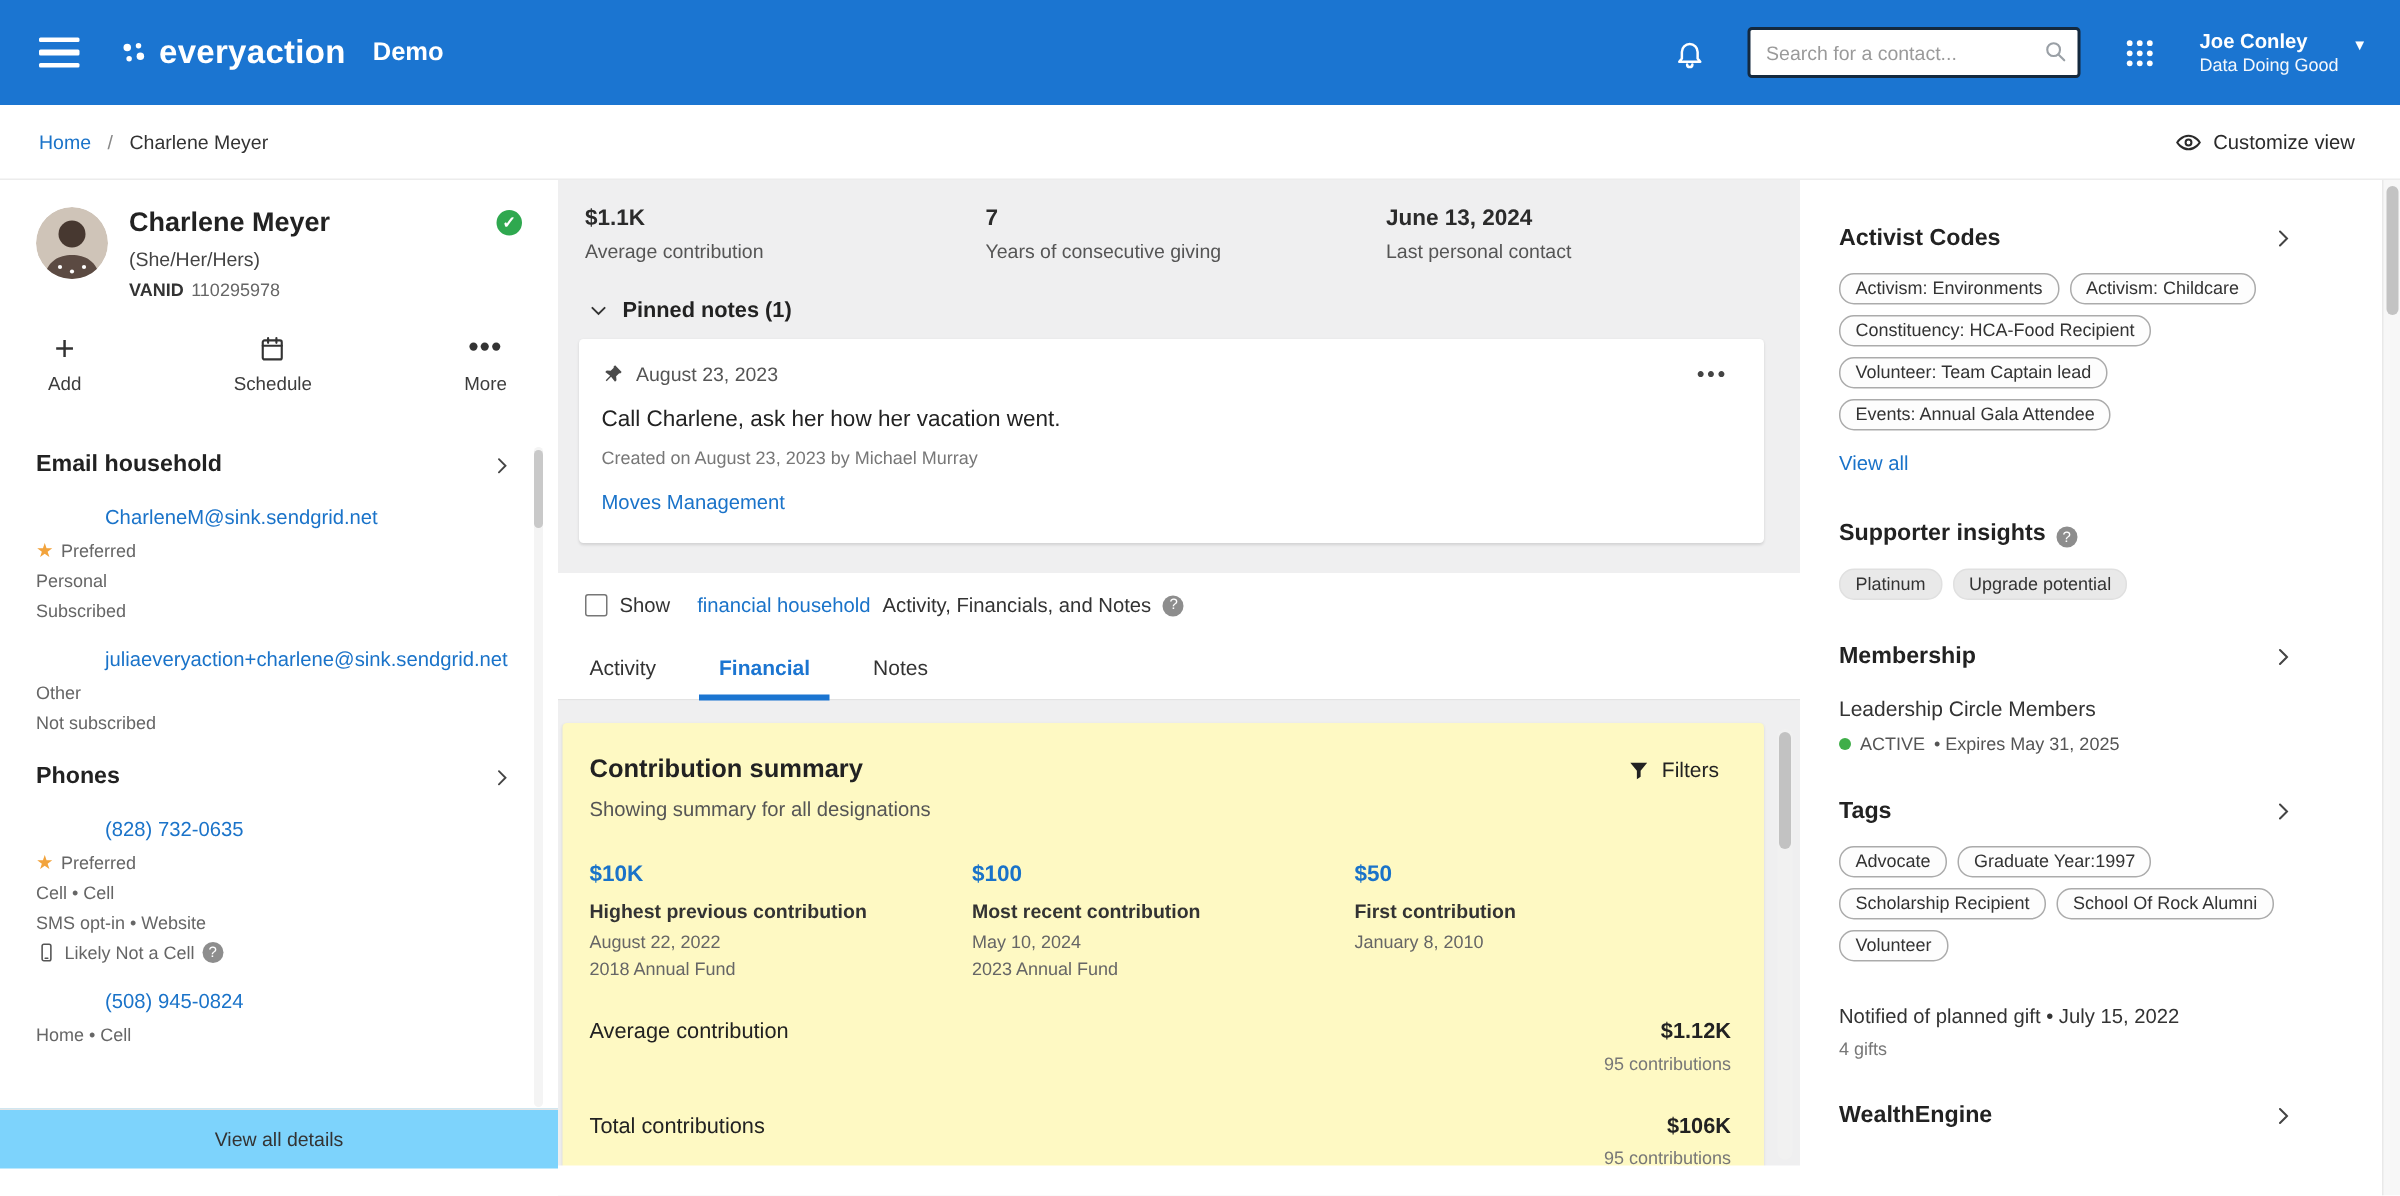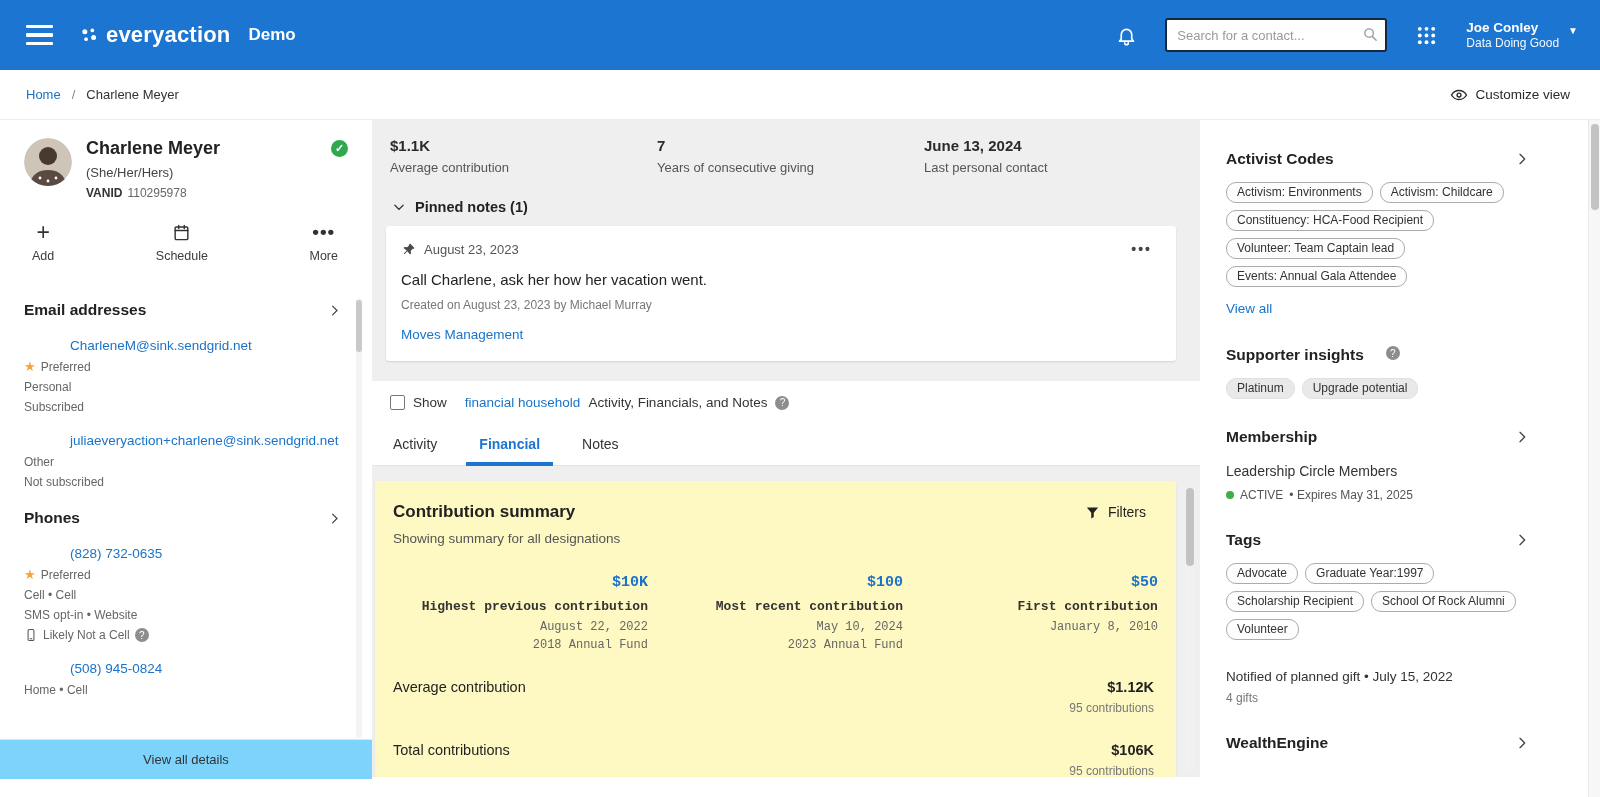--- a/index.html
+++ b/index.html
@@ -93,21 +93,21 @@
   .tabs { display:flex; margin-top:15px; border-bottom:1px solid #e3e3e3; }
   .tab { padding:11px 21px 13px; font-size:14px; color:#333; cursor:pointer; position:relative; }
   .tab.active { color:#1b75d1; font-weight:700; }
   .tab.active::after { content:""; position:absolute; left:8px; right:8px; bottom:-1px; height:4px; background:#1b75d1; }
   .contrib { margin:15px 24px 0 3px; background:#fef9c3; border-radius:3px; box-shadow:0 1px 2px rgba(0,0,0,.1); padding:21px 18px 24px; height:300px; }
   .contrib-head { display:flex; align-items:center; }
   .contrib-title { font-size:17px; font-weight:700; color:#222; }
   .filters { margin-left:auto; display:flex; align-items:center; gap:8px; font-size:14px; color:#222; cursor:pointer; padding-right:12px; }
   .contrib-sub { font-size:13.5px; color:#555; margin-top:9px; }
   .highlights { display:flex; margin-top:27px; }
-  .hl { width:33.33%; text-align:right;font-family:Liberation Mono, monospace; }
+  .hl { width:33.33%; text-align:left; }
   .hl-val { font-size:15px; font-weight:700; color:#1a73c9; cursor:pointer; display:inline-block; }
   .hl-lbl { font-size:13px; font-weight:700; color:#333; margin-top:8px; }
   .hl-date { font-size:12px; color:#666; margin-top:6px; }
   .hl-fund { font-size:12px; color:#666; margin-top:4px; }
   .crow { display:flex; align-items:flex-start; margin-top:27px; padding-right:4px; }
   .crow-label { font-size:14.5px; color:#222; }
   .crow-right { margin-left:auto; text-align:right; }
   .crow-val { font-size:14.5px; font-weight:700; color:#222; }
   .crow-sub { font-size:12px; color:#777; margin-top:6px; }
   .mscroll { position:absolute; right:5px; top:366px; bottom:24px; width:10px; background:#f1f1f1; border-radius:5px; }
@@ -121,21 +121,21 @@
   .rsec-chev { margin-left:auto; color:#444; }
   .pills { display:flex; flex-wrap:wrap; gap:7px; margin-top:14px; }
   .pill { border:1px solid #ababab; border-radius:10px; padding:2px 10px 3px; font-size:12px; color:#333; background:#fdfdfd; white-space:nowrap; cursor:default; }
   .pill.filled { background:#e9e9e9; border-color:#e0e0e0; }
   .view-all-link { font-size:13.5px; color:#1a73c9; margin-top:14px; cursor:pointer; display:inline-block; }
   .rsec-sub { font-size:14px; color:#333; margin-top:17px; }
   .status-line { display:flex; align-items:center; gap:6px; font-size:12px; color:#555; margin-top:9px; }
   .gdot { width:8px; height:8px; border-radius:50%; background:#3fae49; flex:none; }
   .pg-line1 { font-size:13.5px; color:#333; margin-top:17px; }
   .pg-line2 { font-size:12px; color:#777; margin-top:7px; }
-  .title-help { display:flex; align-items:flex-start; gap:22px; }
+  .title-help { display:flex; align-items:flex-end; gap:7px; }
 </style>
 </head>
 <body>
 
 <header class="navbar">
   <div class="hamburger">
       <span></span>
       <span></span>
       <span></span>
     </div>
@@ -247,21 +247,21 @@
         <span class="lbl">Schedule</span>
       </div>
       <div class="action">
         <span class="ic dots3">•••</span>
         <span class="lbl">More</span>
       </div>
     </div>
 
     <div class="lsection">
       <div class="lsec-head">
-        <span class="lsec-title">Email addresses</span>
+        <span class="lsec-title">Email household</span>
         <span class="lsec-chev">
           <svg viewBox="0 0 24 24" width="15" height="15" fill="none" stroke="currentColor" stroke-width="2" stroke-linecap="round">
               <path d="M9 5l7 7-7 7"></path>
             </svg>
         </span>
       </div>
       <div class="entry">
         <span class="entry-link">CharleneM@sink.sendgrid.net</span>
         <div class="meta">
             <span class="star">★</span>

